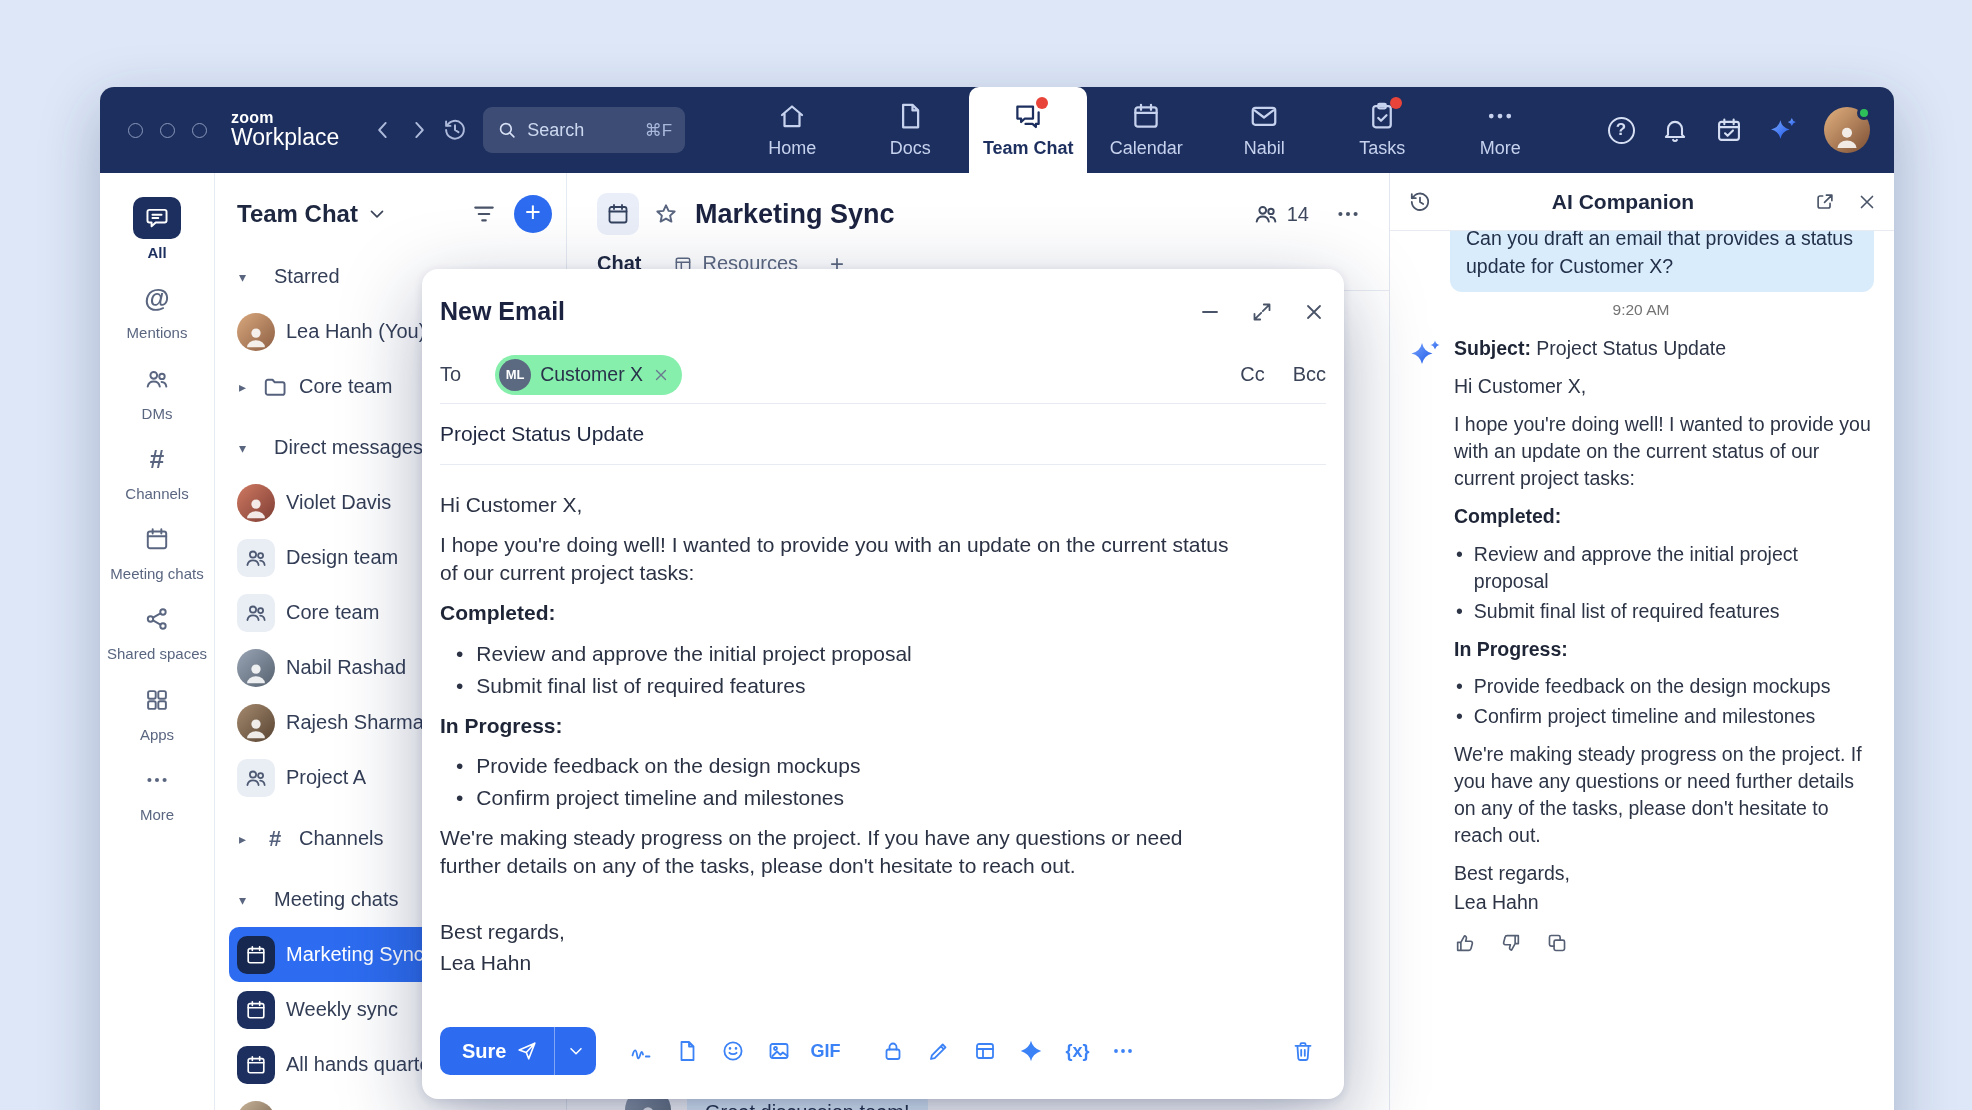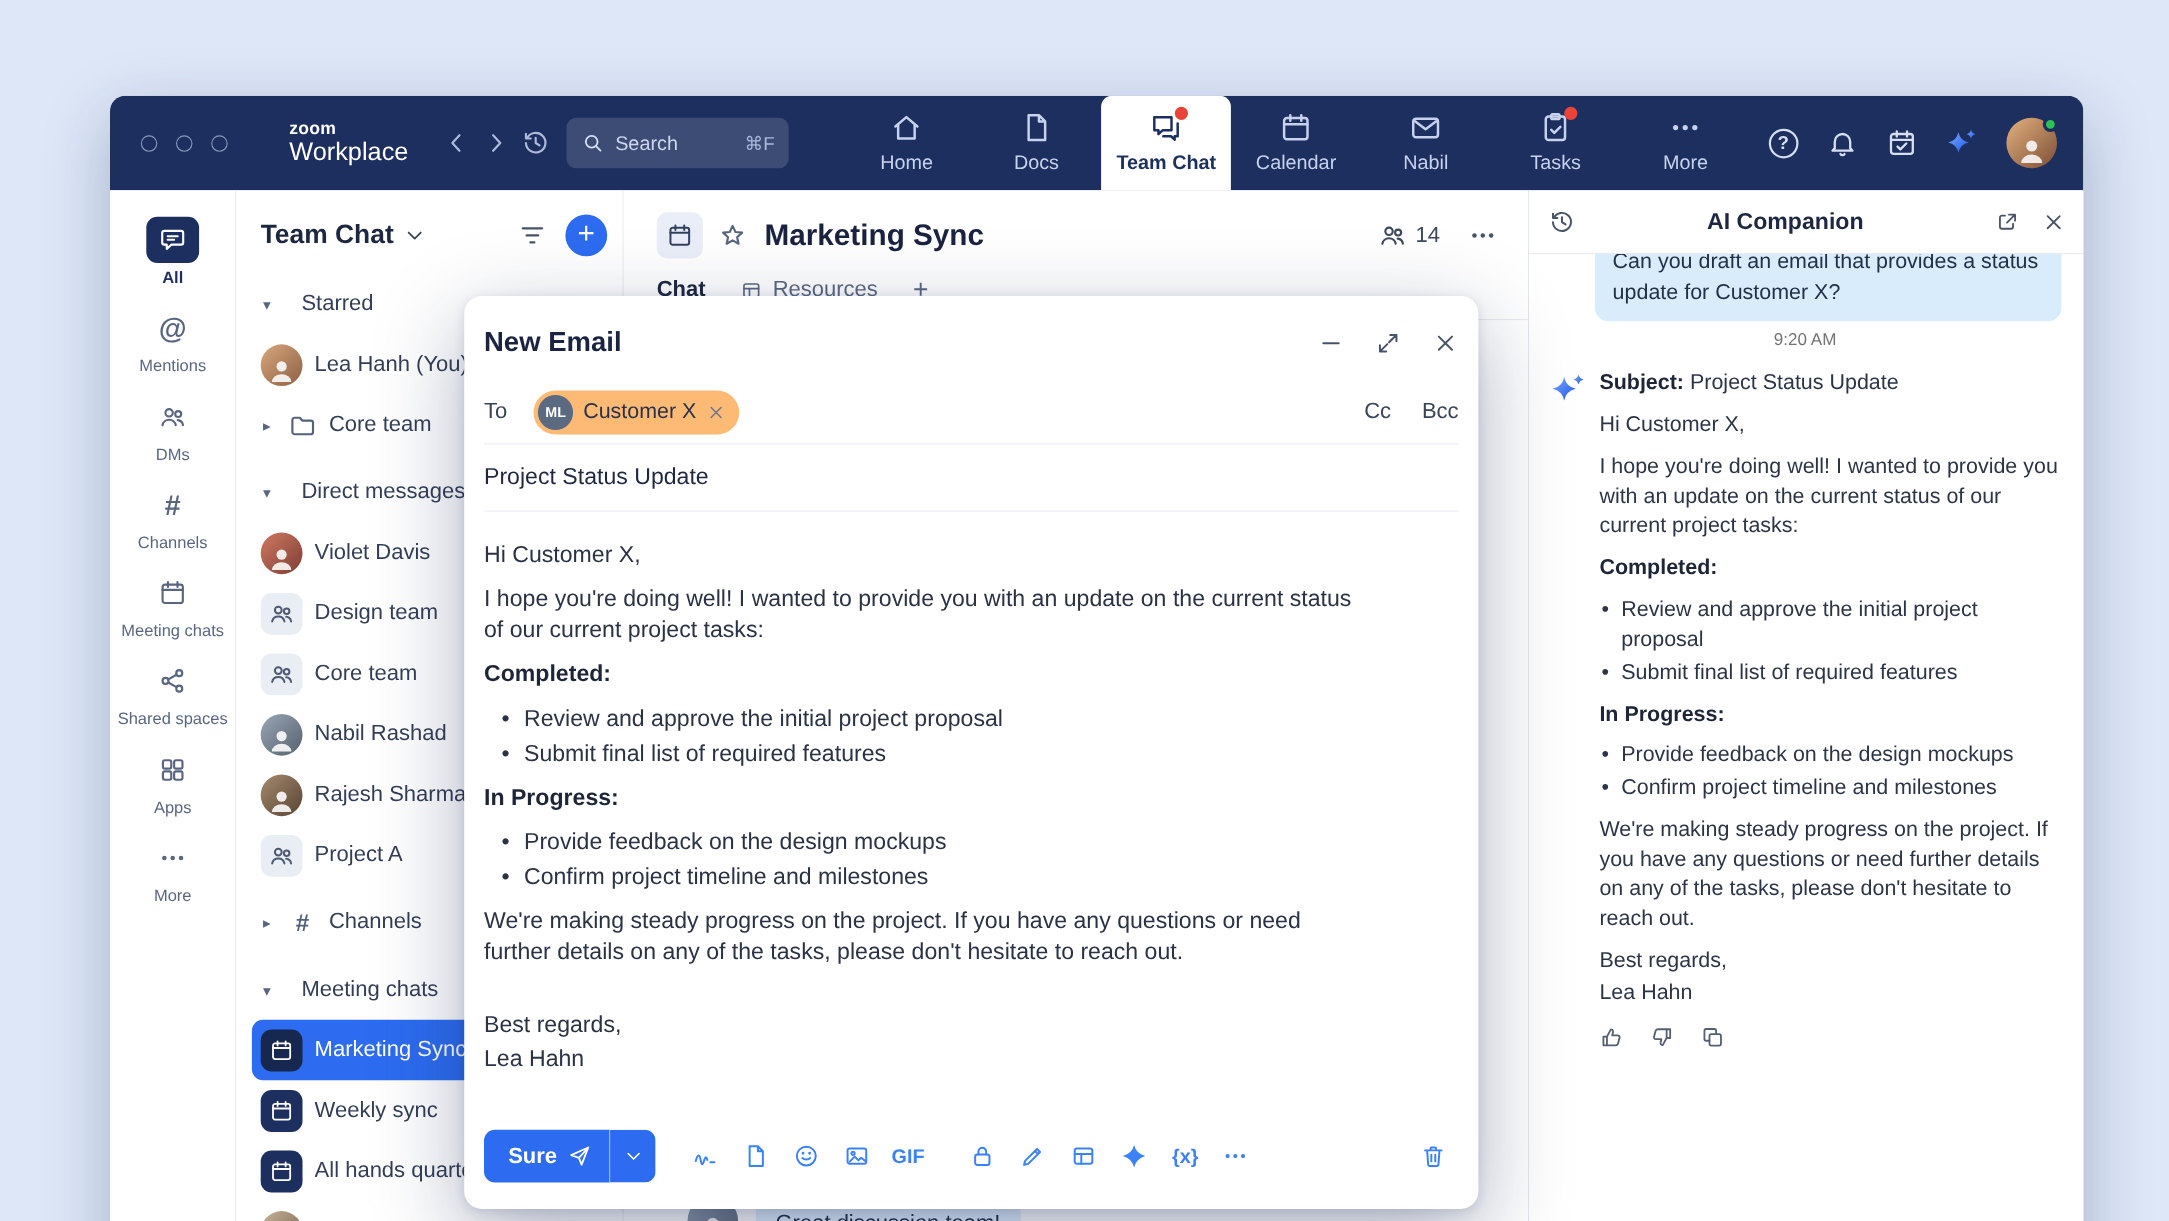--- a/index.html
+++ b/index.html
@@ -15,21 +15,21 @@
 
   .window { position:absolute; left:100px; top:87px; width:1794px; height:1080px; background:#fff;
             border-radius:14px; overflow:hidden; display:flex; flex-direction:column;
             box-shadow:0 20px 60px rgba(24,40,90,.28); }
 
   
   .topbar { height:86px; background:#1c2f5e; display:flex; align-items:center;
             padding:0 24px 0 28px; color:#cfd9f2; flex:none; }
   .traffic { display:flex; gap:17px; margin-right:24px; }
   .tl { width:15px; height:15px; border:1.6px solid #8b98bb; border-radius:50%; cursor:pointer; }
-  .logo { line-height:1.02; margin-right:26px; color:#fff; white-space:nowrap;margin-left:32px; }
+  .logo { line-height:1.02; margin-right:26px; color:#fff; white-space:nowrap; }
   .logo-top { font-size:16px; font-weight:700; display:block; letter-spacing:.2px; }
   .logo-bottom { font-size:23px; font-weight:500; display:block; }
   .navbtn { background:none; border:0; color:#aebadb; width:36px; height:36px; display:flex;
             align-items:center; justify-content:center; cursor:pointer; }
   .search { width:202px; height:46px; background:rgba(255,255,255,.14); border-radius:9px;
             display:flex; align-items:center; gap:9px; padding:0 13px; margin-left:10px; color:#d7e0f5; }
   .search input { background:none; border:0; outline:0; color:#e8eefb; font-size:18px; width:86px;
                   font-family:inherit; }
   .search input::placeholder { color:#cdd8f0; }
   .kbd { font-size:17px; color:#aab8dc; margin-left:auto; }
@@ -141,23 +141,23 @@
   .ai-feedback { display:flex; gap:24px; margin:16px 0 0 0; color:#555f73; }
   .fbtn { background:none; border:0; color:inherit; cursor:pointer; display:flex; padding:0; }
 
   
   .modal { position:absolute; left:322px; top:182px; width:922px; height:830px; background:#fff;
            border-radius:16px; z-index:10; display:flex; flex-direction:column; padding:28px 18px 24px;
            box-shadow:0 26px 80px rgba(20,35,80,.35), 0 2px 10px rgba(20,35,80,.12); }
   .em-head { display:flex; align-items:center; margin-bottom:20px; }
   .em-title { font-size:25px; font-weight:700; color:#1b2340; }
   .em-controls { margin-left:auto; display:flex; gap:28px; color:#4a5468; }
-  .em-row { display:flex; align-items:center; min-height:58px; border-bottom:1px solid #e8ebf1; gap:8px; }
+  .em-row { display:flex; align-items:center; min-height:58px; border-bottom:1px solid #e8ebf1; gap:18px; }
   .em-to-label { font-size:20px; color:#3a4357; margin-right:16px; }
-  .chip { display:flex; align-items:center; gap:9px; background:#fdba74; border-radius:20px;
+  .chip { display:flex; align-items:center; gap:9px; background:#86efac; border-radius:20px;
           padding:4px 12px 4px 4px; cursor:pointer; }
   .cav { width:32px; height:32px; border-radius:50%; background:#5b6a80; color:#fff; font-size:13px;
          font-weight:700; display:flex; align-items:center; justify-content:center; flex:none; }
   .chip-name { font-size:19.5px; color:#29324a; }
   .chip-x { color:#6b7690; display:flex; background:none; border:0; cursor:pointer; }
   .ccbcc { margin-left:auto; display:flex; gap:28px; color:#3a4357; font-size:20px; }
   .ccbcc span { cursor:pointer; }
   .em-subject { font-size:21px; color:#1f2840; padding:18px 0; border-bottom:1px solid #e8ebf1; }
   .em-body { flex:1; padding-top:26px; font-size:21px; line-height:1.34; color:#2b3244; overflow:hidden;
              max-width:800px; }

